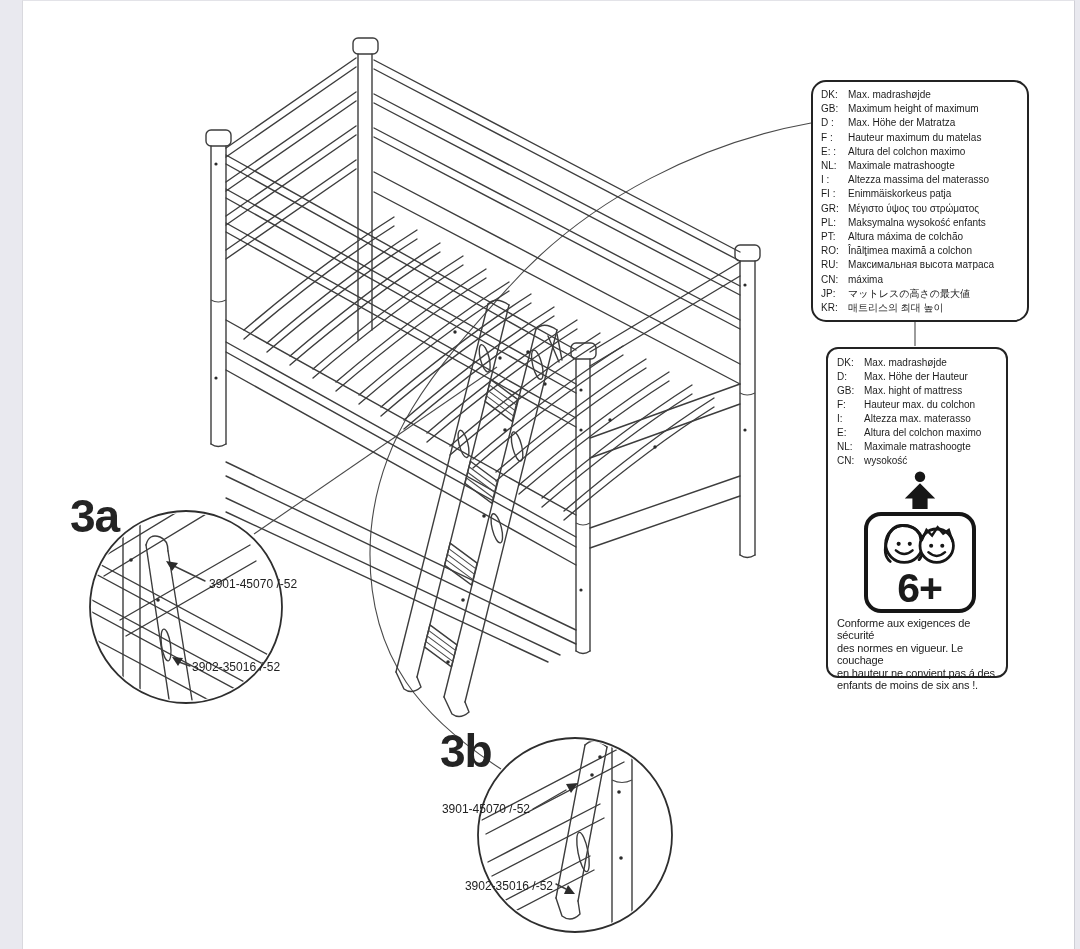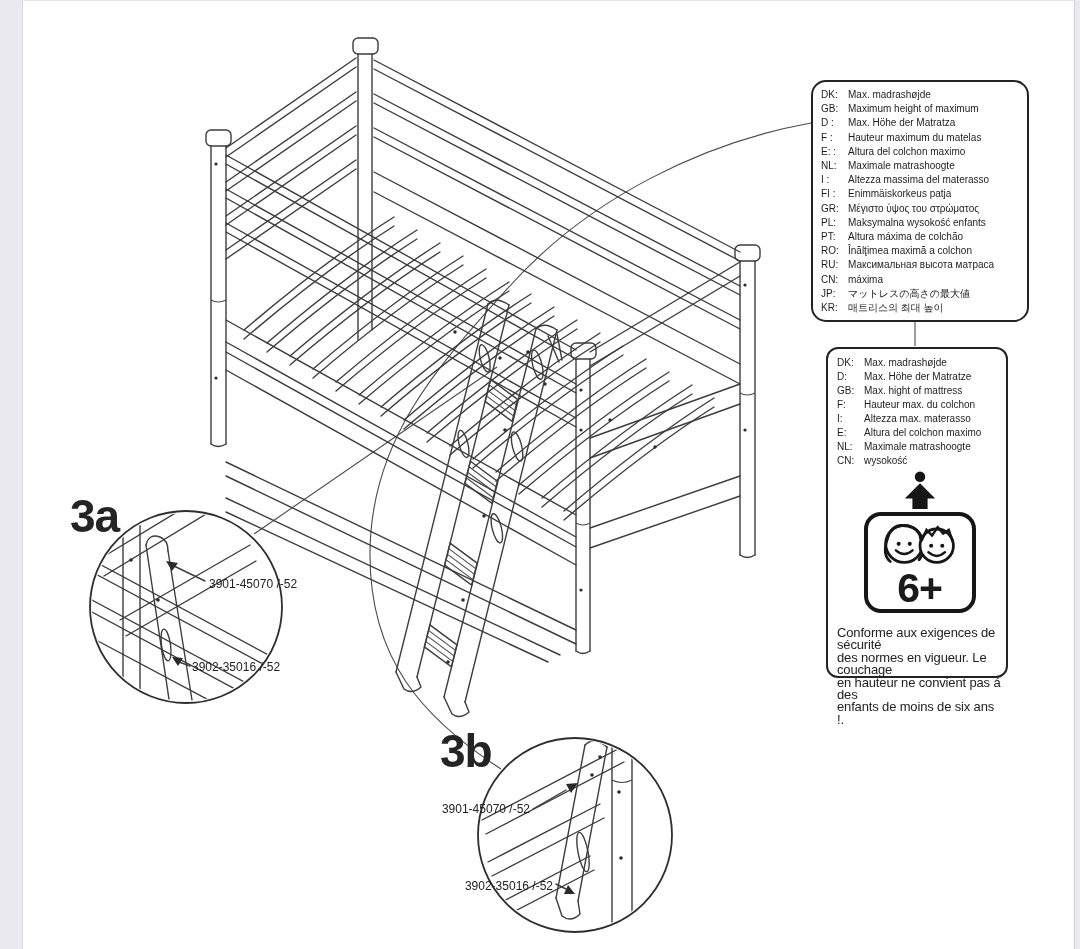--- a/index.html
+++ b/index.html
@@ -31,21 +31,21 @@
   #box2{left:826px;top:347px;width:182px;height:331px;border-radius:12px;padding:7px 4px 4px 9px;}
   .lang-row{display:flex;font-size:10px;line-height:14.2px;white-space:nowrap;}
   #box2 .lang-row{line-height:14px;}
   .lang-code{width:27px;flex:0 0 27px;}
   .person-icon{display:block;margin:3px auto 0 auto;}
   .age-badge{
     width:112px;height:101px;margin:3px auto 0 auto;border:4.5px solid #161616;border-radius:17px;
     box-sizing:border-box;text-align:center;overflow:hidden;
   }
   .age-text{font-size:41px;font-weight:900;line-height:40px;margin-top:-4px;color:#1a1a1a;letter-spacing:-1px;}
-  .notice{font-size:13px;line-height:12.4px;margin-top:14px;letter-spacing:-0.15px;color:#222;}
+  .notice{font-size:11px;line-height:12.4px;margin-top:4px;letter-spacing:-0.15px;color:#222;}
 </style>
 </head>
 <body>
 
 <div class="page"></div>
 
 <svg class="drawing" viewBox="0 0 1080 949">
 
   <g>
     <path class="lnthin" d="M 811 123 C 706 142, 590 196, 508 288 C 436 368, 371 440, 370 552 C 369 660, 424 719, 501 769"></path>
@@ -369,21 +369,21 @@
     </div>
 </div>
 
 <div class="infobox" id="box2">
   <div class="lang-row">
       <span class="lang-code">DK:</span>
       <span>Max. madrashøjde</span>
     </div>
   <div class="lang-row">
       <span class="lang-code">D:</span>
-      <span>Max. Höhe der Matratze</span>
+      <span>Max. Höhe der Hauteur</span>
     </div>
   <div class="lang-row">
       <span class="lang-code">GB:</span>
       <span>Max. hight of mattress</span>
     </div>
   <div class="lang-row">
       <span class="lang-code">F:</span>
       <span>Hauteur max. du colchon</span>
     </div>
   <div class="lang-row">

